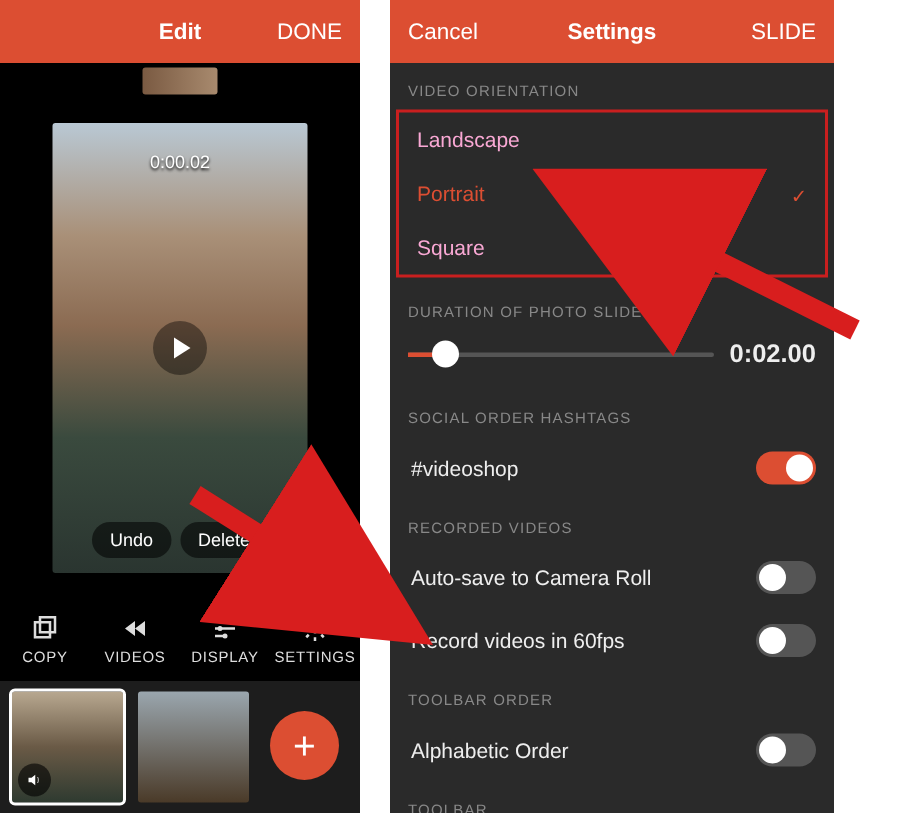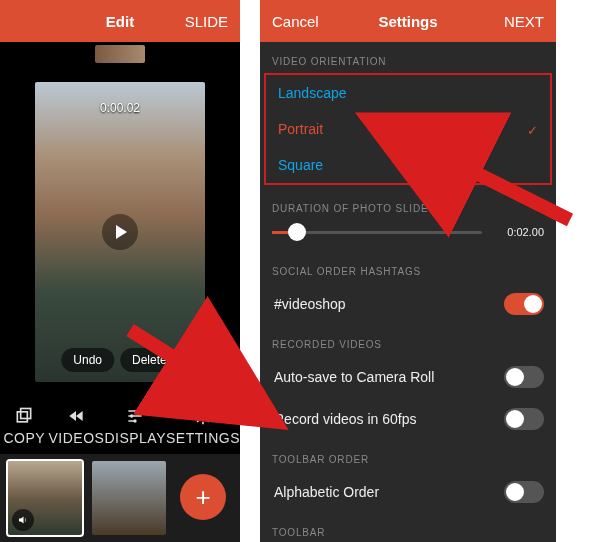--- a/index.html
+++ b/index.html
@@ -20,63 +20,63 @@
   .preview { width: 170px; height: 300px; background: linear-gradient(180deg,#b9c8d4 0%,#a99078 25%,#8b6b52 45%,#3a4a3e 70%,#2a3530 100%); border-radius: 2px; position: relative; display:flex; align-items:center; justify-content:center;}
   .timestamp { position: absolute; top: 19px; left: 50%; transform: translateX(-50%); color: #fff; font-size: 12px; text-shadow:0 1px 2px #000;}
   .play-btn { width: 36px; height: 36px; border-radius: 50%; background: rgba(0,0,0,0.4); display:flex;align-items:center;justify-content:center;}
   .play-btn::after { content:""; border-left:11px solid #fff; border-top:7px solid transparent; border-bottom:7px solid transparent; margin-left:3px;}
   .pill-row { position:absolute; bottom:10px; left:50%; transform:translateX(-50%); display:flex; gap:6px;}
   .pill { background: rgba(0,0,0,0.55); color:#fff; font-size:12px; padding:5px 12px; border-radius:14px; }
   .fs-btn { position:absolute; right:12px; bottom:20px; width:34px;height:34px;border:2px solid #888;border-radius:50%; display:flex;align-items:center;justify-content:center;}
   .fs-btn svg { width:14px;height:14px; }
 
   .toolrow { height: 56px; background:#000; display:flex; }
-  .tool { flex:1; display:flex; flex-direction:column; align-items:center; justify-content:center; gap:4px; color:#ddd; font-size:14px; letter-spacing:0.5px;}
+  .tool { flex:1; display:flex; flex-direction:column; align-items:center; justify-content:center; gap:4px; color:#ddd; font-size:10px; letter-spacing:0.5px;}
   .tool svg { width:20px; height:20px; }
 
   .thumbrow { height: 88px; background:#1d1d1d; display:flex; align-items:center; padding:0 8px; gap:10px; position:relative;}
   .thumb { width:74px; height:74px; border-radius:2px; position:relative; background:linear-gradient(180deg,#b8a890,#6a5a46,#2e3a30); }
   .thumb.selected { outline:2px solid #fff; }
   .thumb .mute { position:absolute; left:4px; bottom:4px; width:22px;height:22px;border-radius:50%;background:rgba(0,0,0,0.6);display:flex;align-items:center;justify-content:center;}
   .thumb .mute svg{width:12px;height:12px;}
   .thumb2 { background:linear-gradient(180deg,#9aa6ae,#4a3a28);}
   .fab { position:absolute; right:14px; bottom:22px; width:46px;height:46px;border-radius:50%;background:#dc4e32;display:flex;align-items:center;justify-content:center;color:#fff;font-size:26px;font-weight:300;}
 
   
   .settings-body { flex:1; overflow:hidden; background:#2a2a2a; color:#ddd; font-size:14px;}
   .sec-header { font-size:10px; letter-spacing:0.8px; color:#888; padding:14px 12px 6px; }
   .option-group { border:2px solid #c91f1f; margin:0 4px 4px; }
-  .option { padding:10px 12px; color:#0ea5e9; position:relative; }
+  .option { padding:10px 12px; color:#f9a8d4; position:relative; }
   .option.selected { color:#dc4e32; }
   .option .check { position:absolute; right:12px; top:12px; color:#dc4e32; font-size:13px;}
   .row { display:flex; align-items:center; justify-content:space-between; padding:10px 12px 10px 14px; color:#eee; }
   .slider-row { display:flex; align-items:center; padding:6px 12px 14px; gap:10px;}
   .slider { flex:1; height:3px; background:#555; position:relative; border-radius:2px;}
   .slider .fill { position:absolute; left:0; top:0; height:100%; width:12%; background:#dc4e32;}
   .slider .knob { position:absolute; left:12%; top:50%; transform:translate(-50%,-50%); width:18px;height:18px;border-radius:50%;background:#fff;}
-  .slider-val { font-size:11px; color:#eee; min-width:52px; text-align:right;}
+  .slider-val { font-size:17px; color:#eee; min-width:52px; text-align:right;font-weight:bold;}
   .toggle { width:40px;height:22px;border-radius:11px;background:#555;position:relative;}
   .toggle::after{content:"";position:absolute;width:18px;height:18px;border-radius:50%;background:#fff;top:2px;left:2px;transition:.2s;}
   .toggle.on{background:#dc4e32;}
   .toggle.on::after{left:20px;}
 
   
   .arrow { position:absolute; pointer-events:none; }
   .arrow svg { overflow:visible; }
 </style>
 </head>
 <body>
 
 <div class="app">
 
   <div class="panel panel-left">
     <div class="topbar">
       <span class="left"></span>
       <span class="center">Edit</span>
-      <span class="right">SLIDE</span>
+      <span class="right">DONE</span>
     </div>
     <div class="filmstrip-top">
       <div class="clip"></div>
     </div>
     <div class="preview-area">
       <div class="preview">
         <div class="timestamp">0:00.02</div>
         <div class="play-btn"></div>
         <div class="pill-row">
           <div class="pill">Undo</div>
@@ -133,21 +133,21 @@
       <div class="fab">
         <span>+</span>
       </div>
     </div>
   </div>
 
   <div class="panel panel-right">
     <div class="topbar">
       <span class="left">Cancel</span>
       <span class="center">Settings</span>
-      <span class="right done">NEXT</span>
+      <span class="right done">SLIDE</span>
     </div>
     <div class="settings-body">
       <div class="sec-header">VIDEO ORIENTATION</div>
       <div class="option-group">
         <div class="option">Landscape</div>
         <div class="option selected">
           <span>Portrait</span>
           <span class="check">✓</span>
         </div>
         <div class="option">Square</div>

